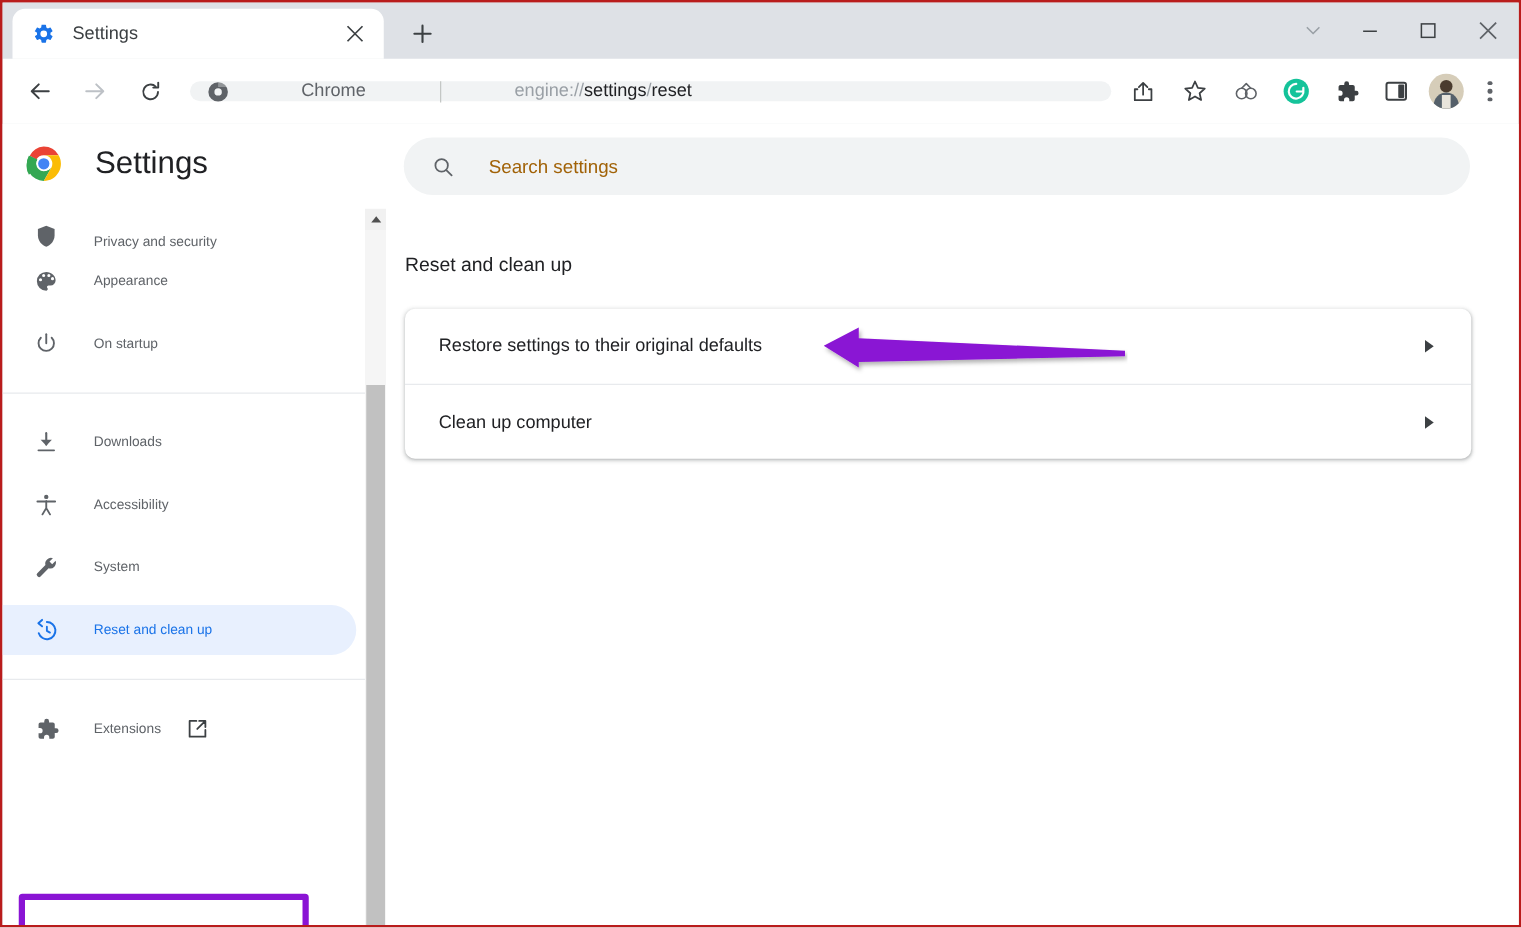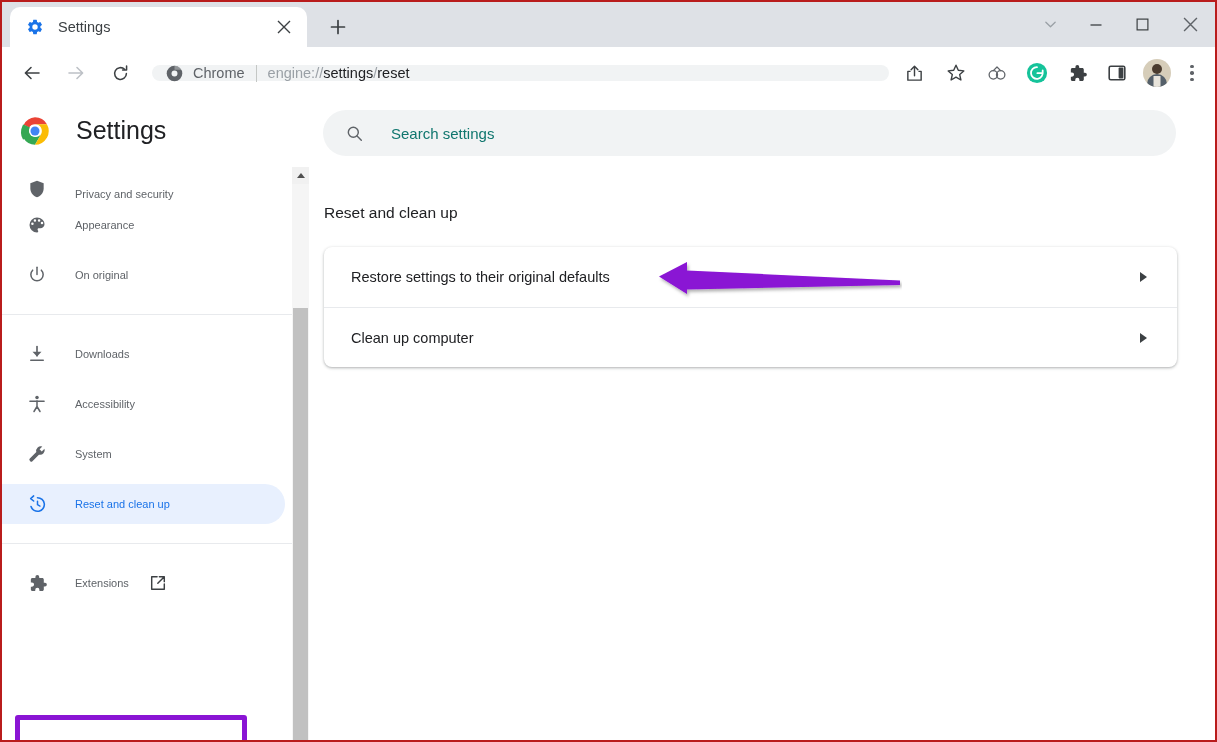--- a/index.html
+++ b/index.html
@@ -78,20 +78,21 @@
   }
   .omnibox {
     flex: 1 1 auto;
     height: 16px;
     margin: 0 8px 0 10px;
     background: #f1f3f4;
     border-radius: 17px;
     display: flex; align-items: center;
     padding: 0 14px;
     min-width: 0;
+    gap: 48px;
   }
   .omni-icon { width: 17px; height: 17px; flex: 0 0 17px; margin-right: 10px; }
   .omni-chip {
     font-size: 14.5px; color: #5f6368; white-space: nowrap;
   }
   .omni-sep {
     width: 1px; height: 17px; background: #c4c7c5;
     margin: 0 11px; flex: 0 0 1px;
   }
   .omni-url { font-size: 14.5px; color: #9aa0a6; white-space: nowrap; }
@@ -252,21 +253,21 @@
     position: absolute; left: 13px; top: 11px;
     width: 853px; height: 46px;
     background: #f1f3f4;
     border-radius: 23px;
     display: flex; align-items: center;
     padding-left: 22px;
   }
   .searchbar .s-icon { width: 19px; height: 19px; flex: 0 0 19px; }
   .searchbar .s-ph {
     margin-left: 27px;
-    font-size: 15px; color: #0f766e;
+    font-size: 15px; color: #a16207;
   }
   .section-title {
     position: absolute; left: 14px; top: 105px;
     font-size: 15.5px; color: #202124;
   }
   .card {
     position: absolute; left: 14px; top: 148px;
     width: 853px;
     background: #ffffff;
     border-radius: 8px;
@@ -474,21 +475,21 @@
             </span>
             <span class="ni-label">Appearance</span>
           </div>
           <div class="navitem">
             <span class="ni-icon">
               <svg width="20" height="20" viewBox="0 0 24 24">
                   <path d="M12 2.8 V11.5" stroke="#5f6368" stroke-width="1.8" stroke-linecap="round"></path>
                   <path d="M6.8 6.2 a7.4 7.4 0 1 0 10.4 0" stroke="#5f6368" stroke-width="1.8" fill="none" stroke-linecap="round"></path>
                 </svg>
             </span>
-            <span class="ni-label">On original</span>
+            <span class="ni-label">On startup</span>
           </div>
         </div>
 
         <div class="divider"></div>
 
         <div class="navgroup">
           <div class="navitem">
             <span class="ni-icon">
               <svg width="20" height="20" viewBox="0 0 24 24">
                   <path d="M12 3 V14" stroke="#5f6368" stroke-width="2" stroke-linecap="round"></path>

